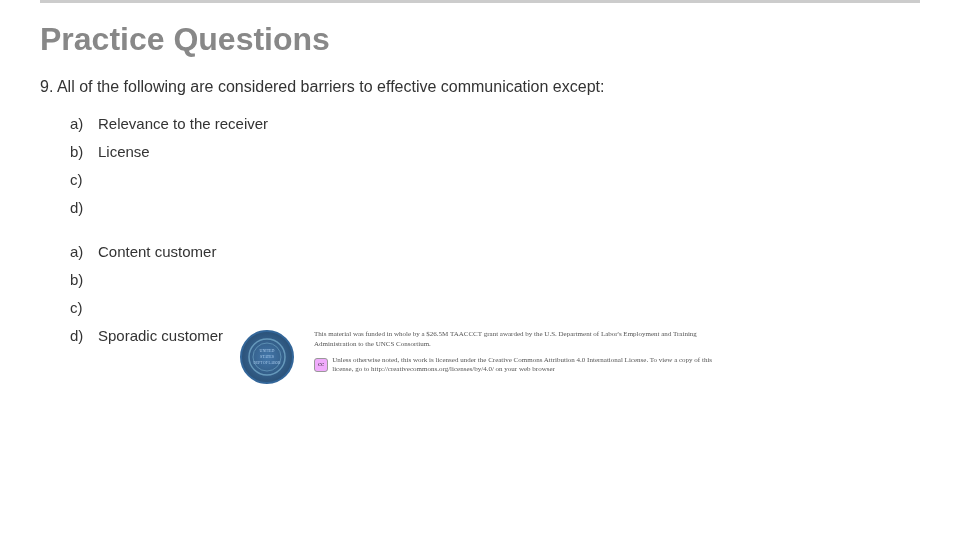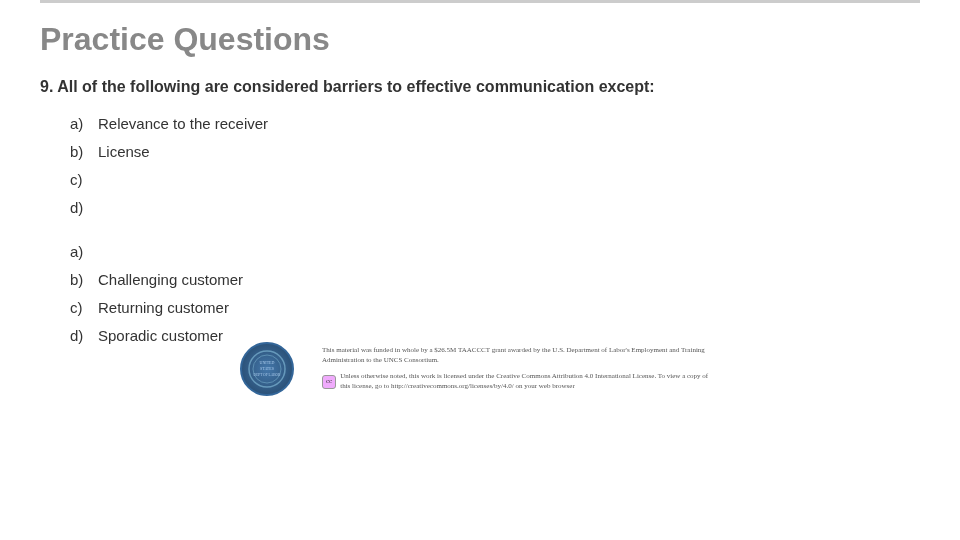--- a/index.html
+++ b/index.html
@@ -33,21 +33,21 @@
     .page-title {
       font-size: 32px;
       font-weight: bold;
       color: #888888;
       margin-bottom: 18px;
       font-family: 'Arial', sans-serif;
     }
 
     .question {
       font-size: 16px;
-      font-weight: bold;
+      font-weight: normal;
       color: #333333;
       margin-bottom: 14px;
       font-family: 'Arial', sans-serif;
       line-height: 1.4;
     }
 
     .answers {
       margin-left: 30px;
       margin-bottom: 20px;
     }
@@ -67,26 +67,26 @@
       flex-shrink: 0;
       color: #333333;
     }
 
     .answer-text {
       color: #333333;
     }
 
     .footer-area {
       position: absolute;
-      bottom: 8px;
+      bottom: 20px;
       left: 50%;
       transform: translateX(-50%);
       display: flex;
-      align-items: center;
-      gap: 28px;
+      align-items: flex-start;
+      gap: 20px;
       width: 480px;
     }
 
     .footer-seal {
       width: 54px;
       height: 54px;
       border-radius: 50%;
       border: 2px solid #336699;
       background: radial-gradient(circle, #4477aa, #224466);
       flex-shrink: 0;
@@ -148,28 +148,27 @@
     </div>
     <div class="answer-row">
       <span class="answer-letter">d)</span>
     </div>
   </div>
 
 
   <div class="answers">
     <div class="answer-row">
       <span class="answer-letter">a)</span>
+      <span class="answer-text">Content customer</span>
     </div>
     <div class="answer-row">
       <span class="answer-letter">b)</span>
-      <span class="answer-text">Challenging customer</span>
     </div>
     <div class="answer-row">
       <span class="answer-letter">c)</span>
-      <span class="answer-text">Returning customer</span>
     </div>
     <div class="answer-row">
       <span class="answer-letter">d)</span>
       <span class="answer-text">Sporadic customer</span>
     </div>
   </div>
 
   <div class="footer-area">
     <div class="footer-seal">
       <svg width="40" height="40" viewBox="0 0 40 40">

